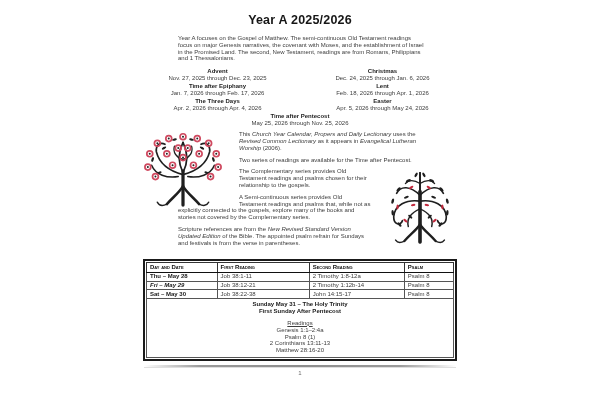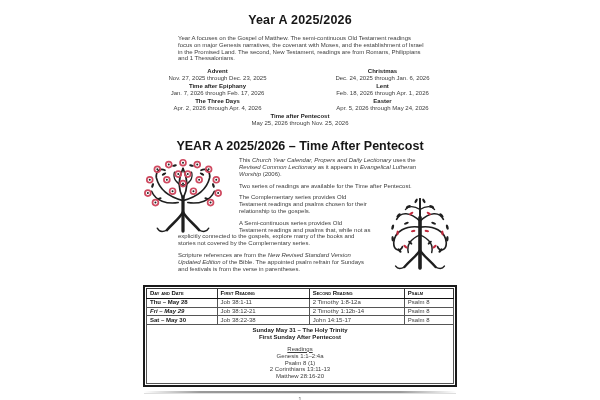--- a/index.html
+++ b/index.html
@@ -69,21 +69,20 @@
     <div class="scell">
       <div class="sname">Easter</div>
       <div class="sdates">Apr. 5, 2026 through May 24, 2026</div>
     </div>
     <div class="scell full">
       <div class="sname">Time after Pentecost</div>
       <div class="sdates">May 25, 2026 through Nov. 25, 2026</div>
     </div>
   </div>
 
-  <h2>YEAR A 2025/2026 – Time After Pentecost</h2>
 
   <div class="pbody">
 
     <div class="tree tleft">
       <svg viewBox="0 0 90 80" xmlns="http://www.w3.org/2000/svg">
         <defs>
           <g id="flw">
             <circle r="3.1" fill="none" stroke="#cf4a60" stroke-width="1.8"></circle>
             <circle r="1.05" fill="#222222"></circle>
           </g>

